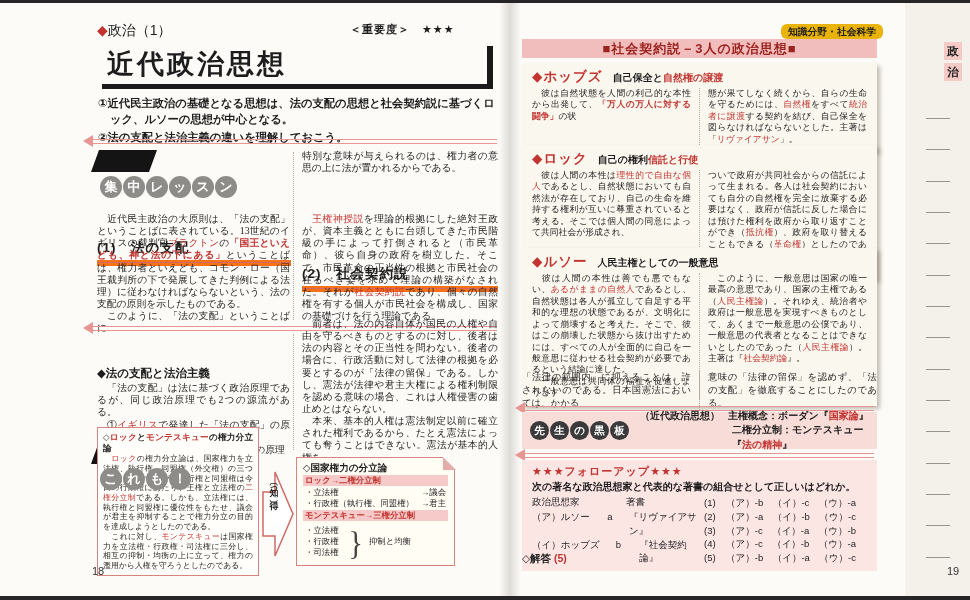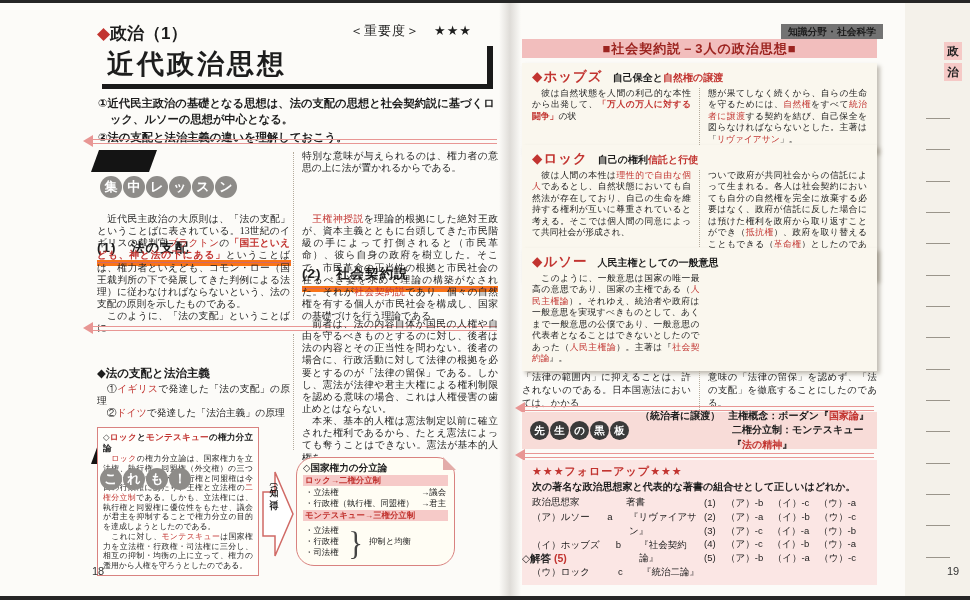--- a/index.html
+++ b/index.html
@@ -24,22 +24,22 @@
   .badge span{position:relative;width:22px;height:22px;border-radius:50%;background:#8e8c89;color:#fff;
               font-weight:bold;font-size:13px;display:inline-flex;align-items:center;justify-content:center;
               margin-right:1px;z-index:1;}
   .sechead{font-size:13.5px;font-weight:bold;letter-spacing:1px;border-bottom:6px solid #f97316;
            padding-bottom:3px;position:relative;}
   .sechead:after{content:"";position:absolute;left:0;right:0;bottom:-3px;height:1px;background:#d06a66;}
   .body-p{font-size:9.8px;line-height:1.24;text-align:justify;}
   .dotline{border-left:1px dotted #b5ab9c;width:0;}
 
   
-  .cat{font-size:17px;font-weight:bold;}
-  .imp{font-size:13px;font-weight:normal;letter-spacing:1px;}
+  .cat{font-size:14px;font-weight:normal;}
+  .imp{font-size:11px;font-weight:bold;letter-spacing:1px;}
   .btitle{font-size:27px;font-weight:bold;letter-spacing:3px;}
   .trule{background:#1a1a1a;}
   .intro p{margin:0 0 2px 0;font-size:11.3px;font-weight:bold;line-height:1.42;
            padding-left:12px;text-indent:-12px;}
   .kore-h{font-size:11.5px;font-weight:bold;}
   .redbox{border:1.5px solid #d98280;background:#fffefb;padding:4px 5px;font-size:7.9px;line-height:1.23;}
   .redbox .t{font-weight:bold;font-size:8.6px;margin:0 0 1px 0;}
   .redbox p{margin:0;text-align:justify;}
   .shitte-txt{writing-mode:vertical-rl;font-size:9px;font-weight:bold;letter-spacing:1px;}
   .notebox{border:1.5px solid #d98280;background:#fffdf4;padding:4px 6px;font-size:8.4px;line-height:1.3;}
@@ -48,21 +48,21 @@
   .notebox .t{font-weight:bold;font-size:9.6px;}
   .notebox .hl{background:#f6cac8;color:#c23430;font-weight:bold;padding:0 2px;margin:1px 0;}
   .notebox .it{display:flex;justify-content:space-between;padding:0 2px;}
   .brace-row{display:flex;align-items:center;padding:0 2px;}
   .brace-row .items{display:flex;flex-direction:column;}
   .brace-row .brace{font-size:30px;font-weight:300;color:#444;margin:0 6px 0 10px;
                     font-family:"Liberation Serif",serif;transform:scaleY(1.15);}
   .pagenum{font-size:11px;color:#333;}
 
   
-  .hdr-label{background:#737373;font-size:9.8px;font-weight:bold;text-align:center;line-height:15px;}
+  .hdr-label{background:#eab308;font-size:9.8px;font-weight:bold;text-align:center;line-height:15px;border-radius:6px;}
   .banner{background:#f2bebd;color:#9c2420;font-weight:bold;font-size:13px;text-align:center;
           line-height:19px;letter-spacing:1px;}
   .tab{display:flex;flex-direction:column;}
   .tab span{width:18px;height:18px;background:#f5c9c6;font-size:11.5px;font-weight:bold;color:#222;
             display:flex;align-items:center;justify-content:center;margin-bottom:3px;}
   .mlines{display:flex;flex-direction:column;justify-content:space-between;}
   .mlines i{display:block;width:24px;border-top:1px solid #9a958b;}
   .card{width:335px;background:#faf7ee;box-shadow:3px 3px 4px rgba(125,115,98,.45);padding:5px 10px 7px 10px;}
   .card .trow{display:flex;align-items:baseline;margin-bottom:2px;}
   .card .nm{color:#c23430;font-weight:bold;font-size:13.5px;letter-spacing:1px;}
@@ -150,20 +150,21 @@
   </div>
   <div class="abs badge" style="left:100px;top:334px;">
       <span>こ</span>
       <span>れ</span>
       <span>も</span>
       <span>！</span>
     </div>
 
   <div class="abs kore-h" style="left:97px;top:366px;">◆法の支配と法治主義</div>
   <div class="abs body-p ser" style="left:97px;top:382px;width:193px;">
+    <p style="margin:0;"><span>　「法の支配」は法に基づく政治原理であるが、同じ政治原理でも2つの源流がある。</span></p>
     <p style="margin:1px 0 0 0;"><span>　①</span><span class="r">イギリス</span><span>で発達した「法の支配」の原理</span></p>
     <p style="margin:0;"><span>　②</span><span class="r">ドイツ</span><span>で発達した「法治主義」の原理</span></p>
   </div>
 
   <div class="abs redbox" style="left:97px;top:427px;width:150px;">
     <p class="t"><span>◇</span><span class="r">ロック</span><span>と</span><span class="r">モンテスキュー</span><span>の権力分立論</span></p>
     <p><span>　</span><span class="r">ロック</span><span>の権力分立論は、国家権力を立法権、執行権、同盟権（外交権）の三つに分けてはいたが、執行権と同盟権は今日の行政権にあたり、王権と立法権の</span><span class="r">二権分立制</span><span>である。しかも、立法権には、執行権と同盟権に優位性をもたせ、議会が君主を抑制することで権力分立の目的を達成しようとしたのである。</span></p>
     <p><span>　これに対し、</span><span class="r">モンテスキュー</span><span>は国家権力を立法権・行政権・司法権に三分し、相互の抑制・均衡の上に立って、権力の濫用から人権を守ろうとしたのである。</span></p>
   </div>
 
@@ -174,21 +175,21 @@
     <div class="abs shitte-txt" style="left:5px;top:12px;">〔知っ得〕</div>
   </div>
 
   <div class="abs dotline" style="left:293px;top:334px;height:116px;"></div>
 
   <div class="abs body-p ser" style="left:302px;top:318px;width:196px;">
     <p style="margin:0;"><span>　前者は、法の内容自体が国民の人権や自由を守るべきものとするのに対し、後者は法の内容とその正当性を問わない。後者の場合に、行政活動に対して法律の根拠を必要とするのが「法律の留保」である。しかし、憲法が法律や君主大権による権利制限を認める意味の場合、これは人権侵害の歯止めとはならない。</span></p>
     <p style="margin:0;"><span>　本来、基本的人権は憲法制定以前に確立された権利であるから、たとえ憲法によっても奪うことはできない。憲法が基本的人権を</span></p>
   </div>
 
-  <div class="abs notebox" style="left:296px;top:457px;width:145px;border-radius:18px;">
+  <div class="abs notebox" style="left:296px;top:457px;width:145px;">
     <div class="t">◇国家権力の分立論</div>
     <div class="hl">ロック→二権分立制</div>
     <div class="it">
       <span>・立法権</span>
       <span>→議会</span>
     </div>
     <div class="it">
       <span>・行政権（執行権、同盟権）</span>
       <span>→君主</span>
     </div>
@@ -259,20 +260,24 @@
       </div>
     </div>
   </div>
 
   <div class="abs card" style="left:522px;top:248px;">
     <div class="trow">
       <span class="nm">◆ルソー</span>
       <span class="sub"><span>人民主権としての一般意思</span></span>
     </div>
     <div class="cols ser">
+      <div class="c">
+        <p><span>　彼は人間の本性は善でも悪でもない、</span><span class="r">あるがままの自然人</span><span>であるとし、自然状態は各人が孤立して自足する平和的な理想の状態であるが、文明化によって崩壊すると考えた。そこで、彼はこの崩壊した状態から抜け出すためには、すべての人が全面的に自己を一般意思に従わせる社会契約が必要であるという結論に達した。</span></p>
+        <p><span>　一般意思は共同体の福祉を促進しようとす</span></p>
+      </div>
       <div class="c">
         <p><span>　このように、一般意思は国家の唯一最高の意思であり、国家の主権である（</span><span class="r">人民主権論</span><span>）。それゆえ、統治者や政府は一般意思を実現すべきものとして、あくまで一般意思の公僕であり、一般意思の代表者となることはできないとしたのであった（</span><span class="r">人民主権論</span><span>）。主著は『</span><span class="r">社会契約論</span><span>』。</span></p>
       </div>
     </div>
   </div>
 
   <div class="abs tailrow ser" style="left:522px;top:371px;">
     <div class="c" style="padding-right:8px;">「法律の範囲内」に抑えることは、許されないのである。日本国憲法においては、かかる</div>
     <div class="c" style="border-left:1px dotted #b5ab9c;padding-left:8px;">意味の「法律の留保」を認めず、「法の支配」を徹底することにしたのである。</div>
   </div>
@@ -282,21 +287,21 @@
   <div class="abs kokuban" style="left:522px;top:412px;width:339px;height:29px;">
     <div class="kbadge">
         <span>先</span>
         <span>生</span>
         <span>の</span>
         <span>黒</span>
         <span>板</span>
       </div>
     <div class="kb-txt">
       <div class="kb-l1">
-        <span class="topic">（統治者に譲渡）</span>
+        <span class="topic">（近代政治思想）</span>
         <span><span>主権概念：ボーダン『</span><span class="r">国家論</span><span>』</span></span>
       </div>
       <div class="kb-l2"><span>二権分立制：モンテスキュー『</span><span class="r">法の精神</span><span>』</span></div>
     </div>
   </div>
 
   <div class="abs darrow" style="left:524px;top:453px;width:350px;"></div>
 
   <div class="abs followup" style="left:522px;top:460px;width:335px;">
     <div class="fu-h">★★★フォローアップ★★★</div>
@@ -311,25 +316,20 @@
         <div class="row">
           <span class="c1">（ア）ルソー</span>
           <span class="c2">a</span>
           <span>『リヴァイアサン』</span>
         </div>
         <div class="row">
           <span class="c1">（イ）ホッブズ</span>
           <span class="c2">b</span>
           <span>『社会契約論』</span>
         </div>
-        <div class="row">
-          <span class="c1">（ウ）ロック</span>
-          <span class="c2">c</span>
-          <span>『統治二論』</span>
-        </div>
       </div>
       <div class="fu-opts">
         <div class="row">
           <span class="no">(1)</span>
           <span>（ア）-b　（イ）-c　（ウ）-a</span>
         </div>
         <div class="row">
           <span class="no">(2)</span>
           <span>（ア）-a　（イ）-b　（ウ）-c</span>
         </div>

